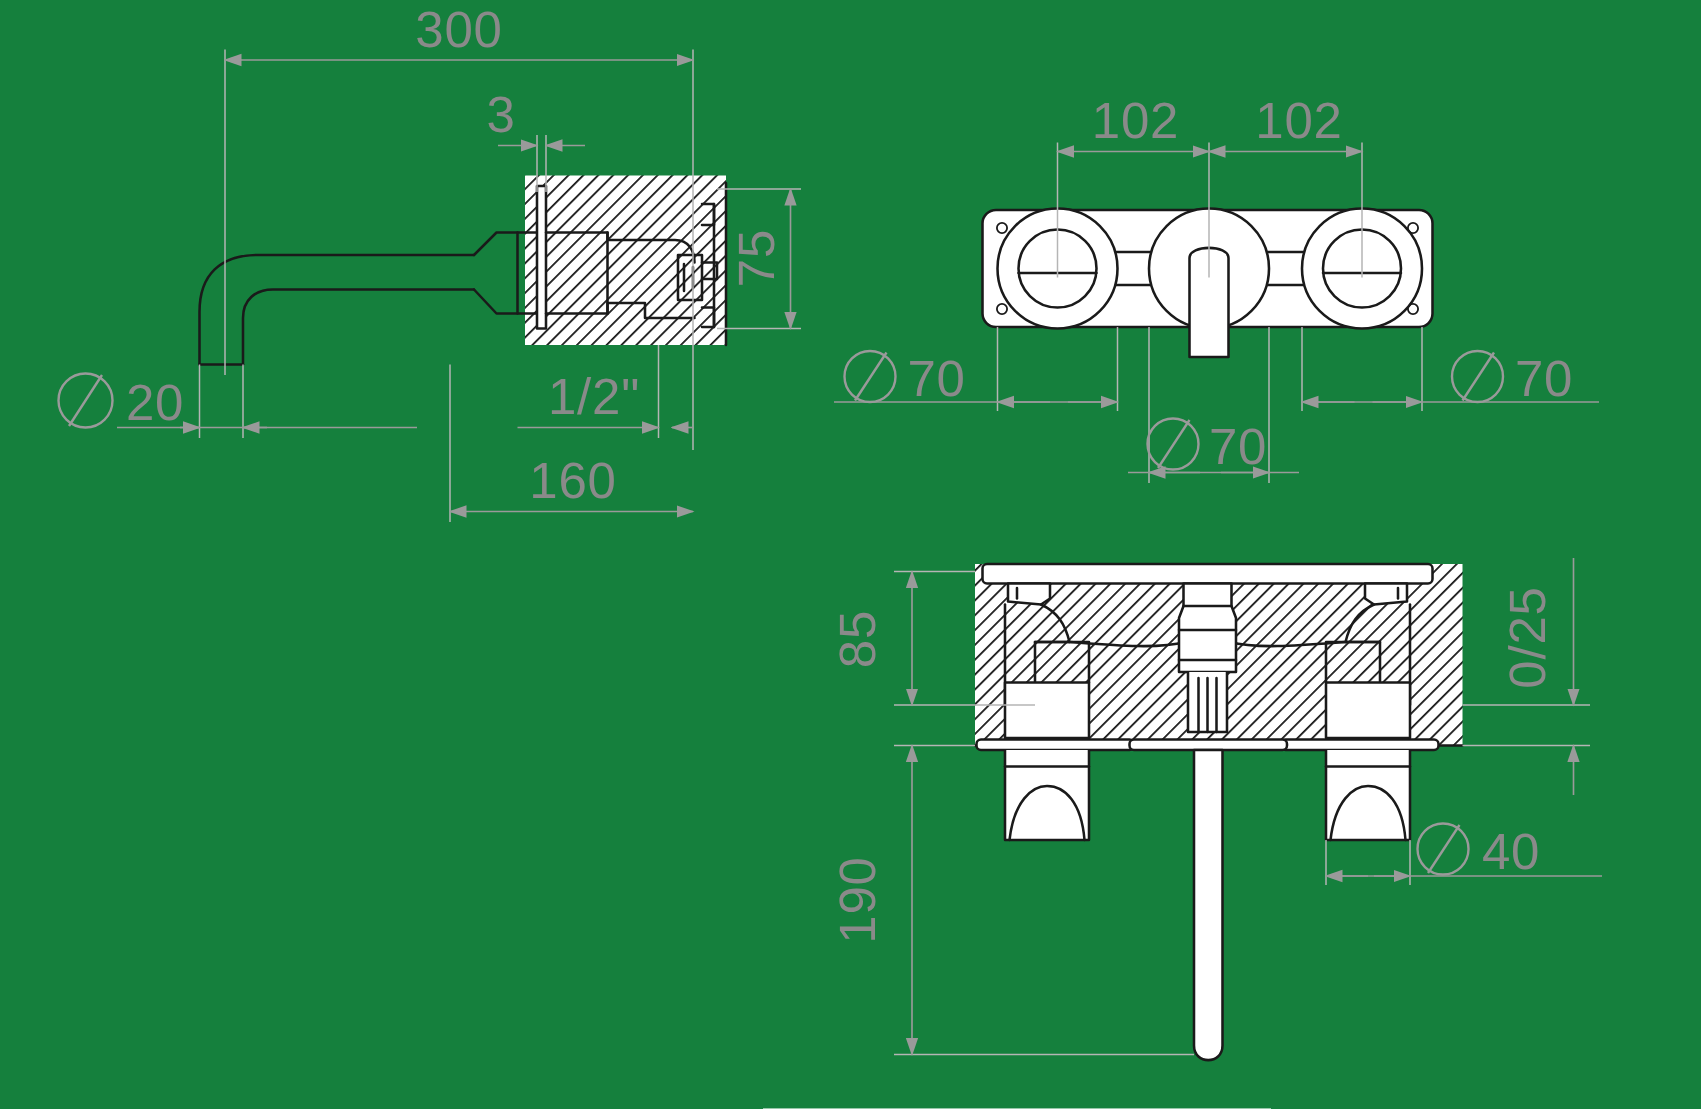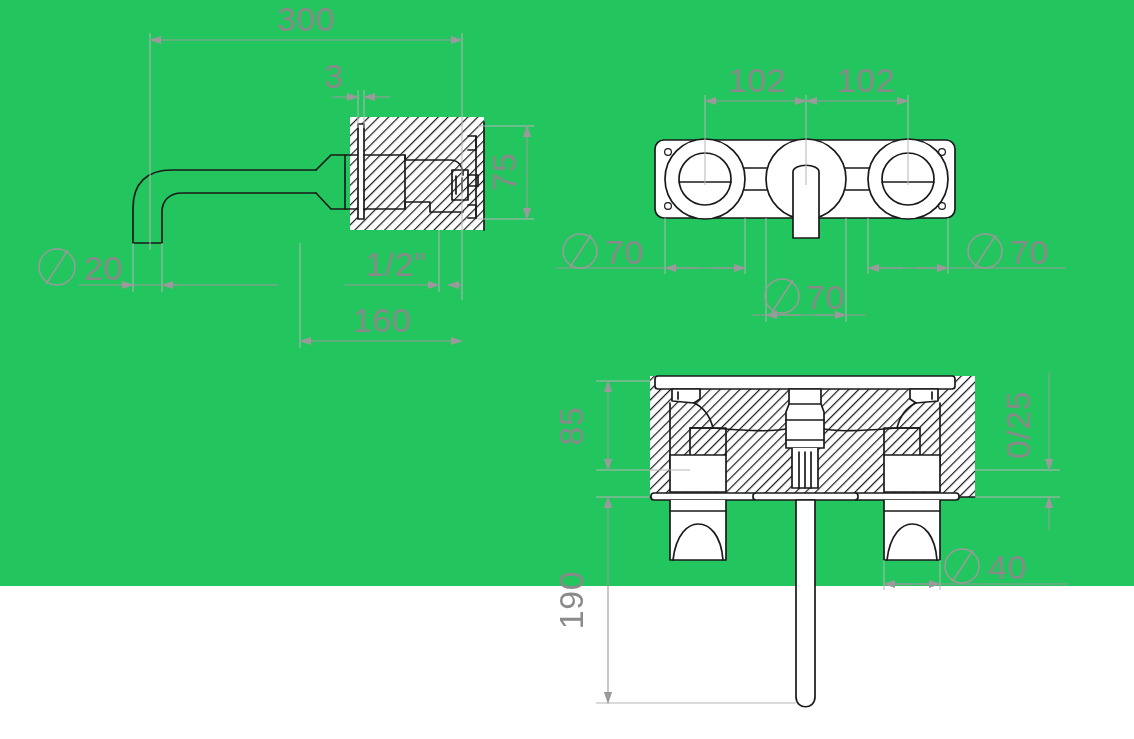--- a/index.html
+++ b/index.html
@@ -1,18 +1,18 @@
 <!DOCTYPE html>
 <html><head>
 <meta charset="utf-8">
 <style>
   html,body{margin:0;padding:0;background:#ffffff;}
   body{width:1134px;height:739px;overflow:hidden;
        font-family:"Liberation Sans","DejaVu Sans",sans-serif;}
-  #stage{position:relative;width:1134px;height:586px;background:#22c55e;}
+  #stage{position:relative;width:1134px;height:739px;background:#15803d;}
   svg.drawing{position:absolute;left:0;top:0;width:1134px;height:739px;}
   .dimtxt{font-family:"Liberation Sans","DejaVu Sans",sans-serif;
           font-size:34px;fill:#8a8a8a;letter-spacing:0.5px;}
   .obj{fill:none;stroke:#1a1a1a;stroke-width:1.7;stroke-linejoin:round;stroke-linecap:round;}
   .objthin{fill:none;stroke:#1a1a1a;stroke-width:1.2;}
   .objfill{fill:#ffffff;stroke:#1a1a1a;stroke-width:1.7;stroke-linejoin:round;}
   .dimline{stroke:#9a9a9a;stroke-width:1.1;fill:none;}
   .extline{stroke:#b5b5b5;stroke-width:1.0;fill:none;}
   .arrowfill{fill:#9a9a9a;}
   .diasym{fill:none;stroke:#9a9a9a;stroke-width:1.6;}

